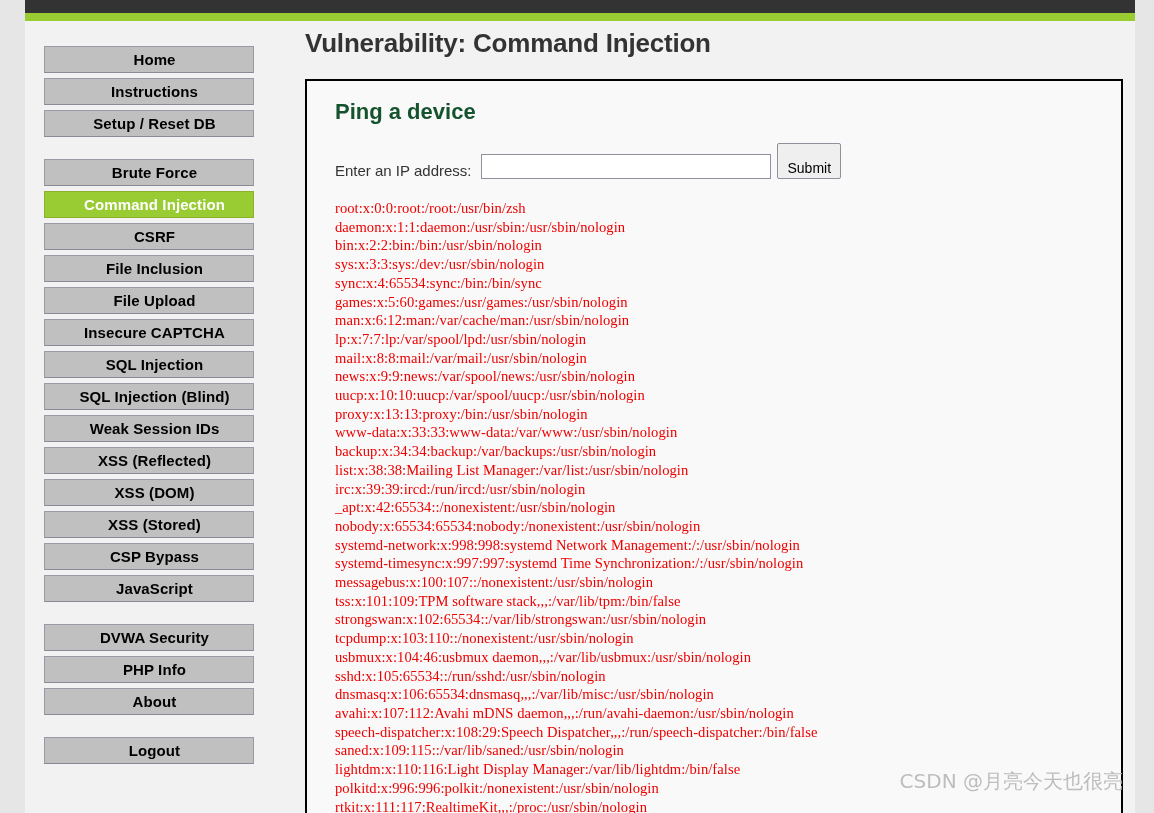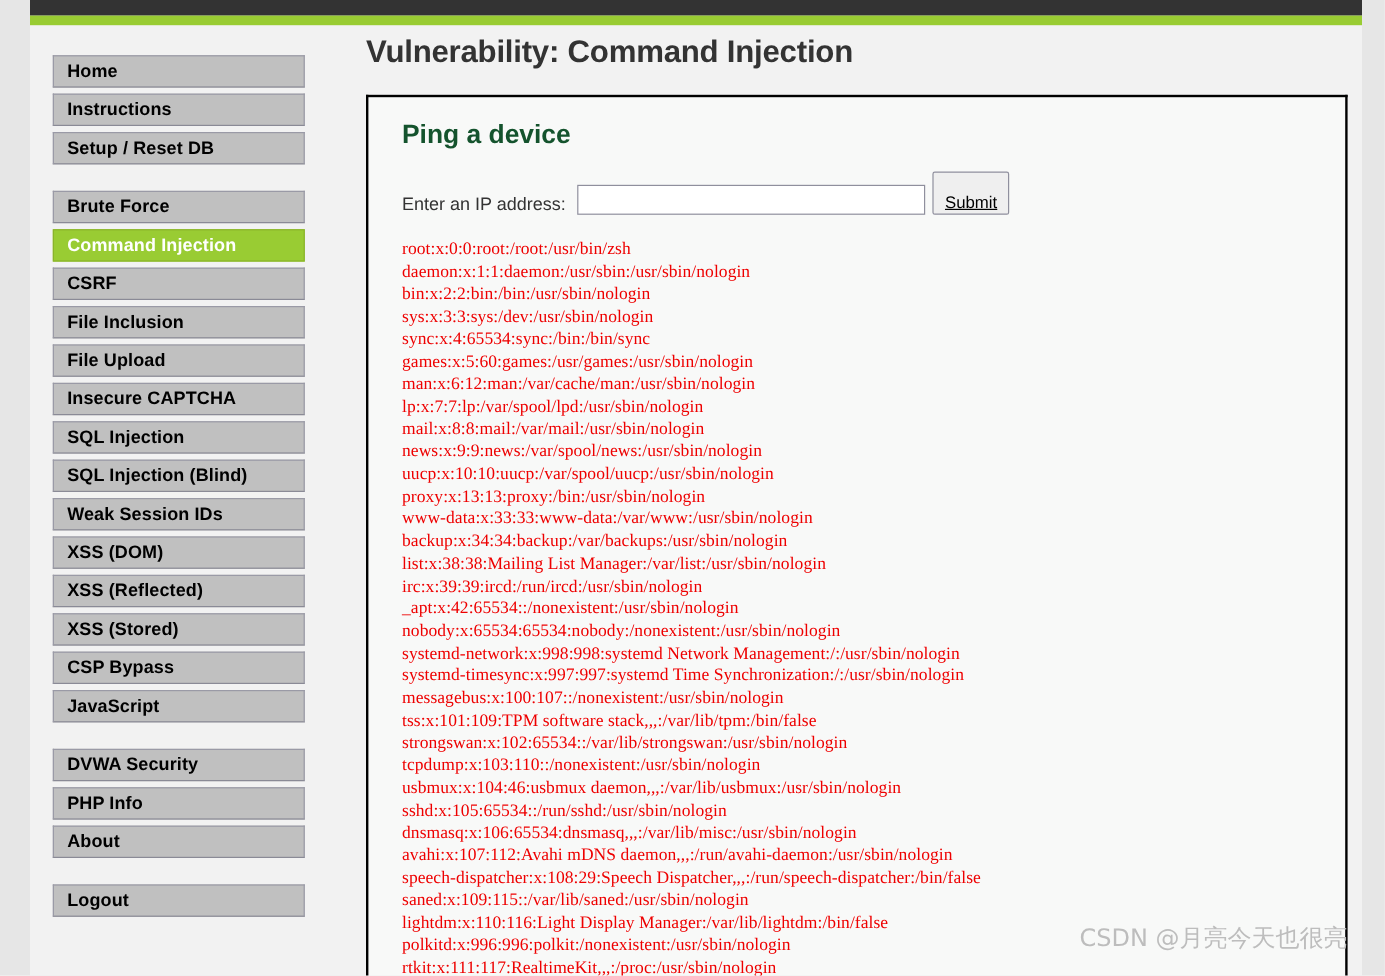--- a/index.html
+++ b/index.html
@@ -41,21 +41,21 @@
     background: #9c3;
   }
 
   
   #sidebar {
     position: absolute;
     left: 19px;
     top: 46px;
     width: 210px;
   }
-  .nav-group { margin-bottom: 22px; }
+  .nav-group { margin-bottom: 22px; text-align: center; }
   .nav-group:last-child { margin-bottom: 0; }
 
   .nav-item {
     display: block;
     box-sizing: border-box;
     width: 210px;
     height: 27px;
     line-height: 25px;
     padding-left: 11px;
     background: #c0c0c0;
@@ -135,21 +135,20 @@
     margin-left: 6px;
     height: 36px;
     padding: 16px 9px;
     background: #efefef;
     border: 1px solid #8f8f9d;
     border-radius: 2px;
     font-family: "Liberation Sans", sans-serif;
     font-size: 14px;
     color: #000;
     cursor: pointer;
-    text-decoration: underline;
   }
 
   #cmd-output {
     margin: 0;
     font-family: "Liberation Serif", serif;
     font-size: 14.6px;
     line-height: 18.7px;
     color: #ee0000;
     white-space: pre;
     letter-spacing: 0.05px;
@@ -184,22 +183,22 @@
       <div class="nav-group">
         <div class="nav-item">Brute Force</div>
         <div class="nav-item active">Command Injection</div>
         <div class="nav-item">CSRF</div>
         <div class="nav-item">File Inclusion</div>
         <div class="nav-item">File Upload</div>
         <div class="nav-item">Insecure CAPTCHA</div>
         <div class="nav-item">SQL Injection</div>
         <div class="nav-item">SQL Injection (Blind)</div>
         <div class="nav-item">Weak Session IDs</div>
+        <div class="nav-item">XSS (Reflected)</div>
         <div class="nav-item">XSS (DOM)</div>
-        <div class="nav-item">XSS (Reflected)</div>
         <div class="nav-item">XSS (Stored)</div>
         <div class="nav-item">CSP Bypass</div>
         <div class="nav-item">JavaScript</div>
       </div>
       <div class="nav-group">
         <div class="nav-item">DVWA Security</div>
         <div class="nav-item">PHP Info</div>
         <div class="nav-item">About</div>
       </div>
       <div class="nav-group">

